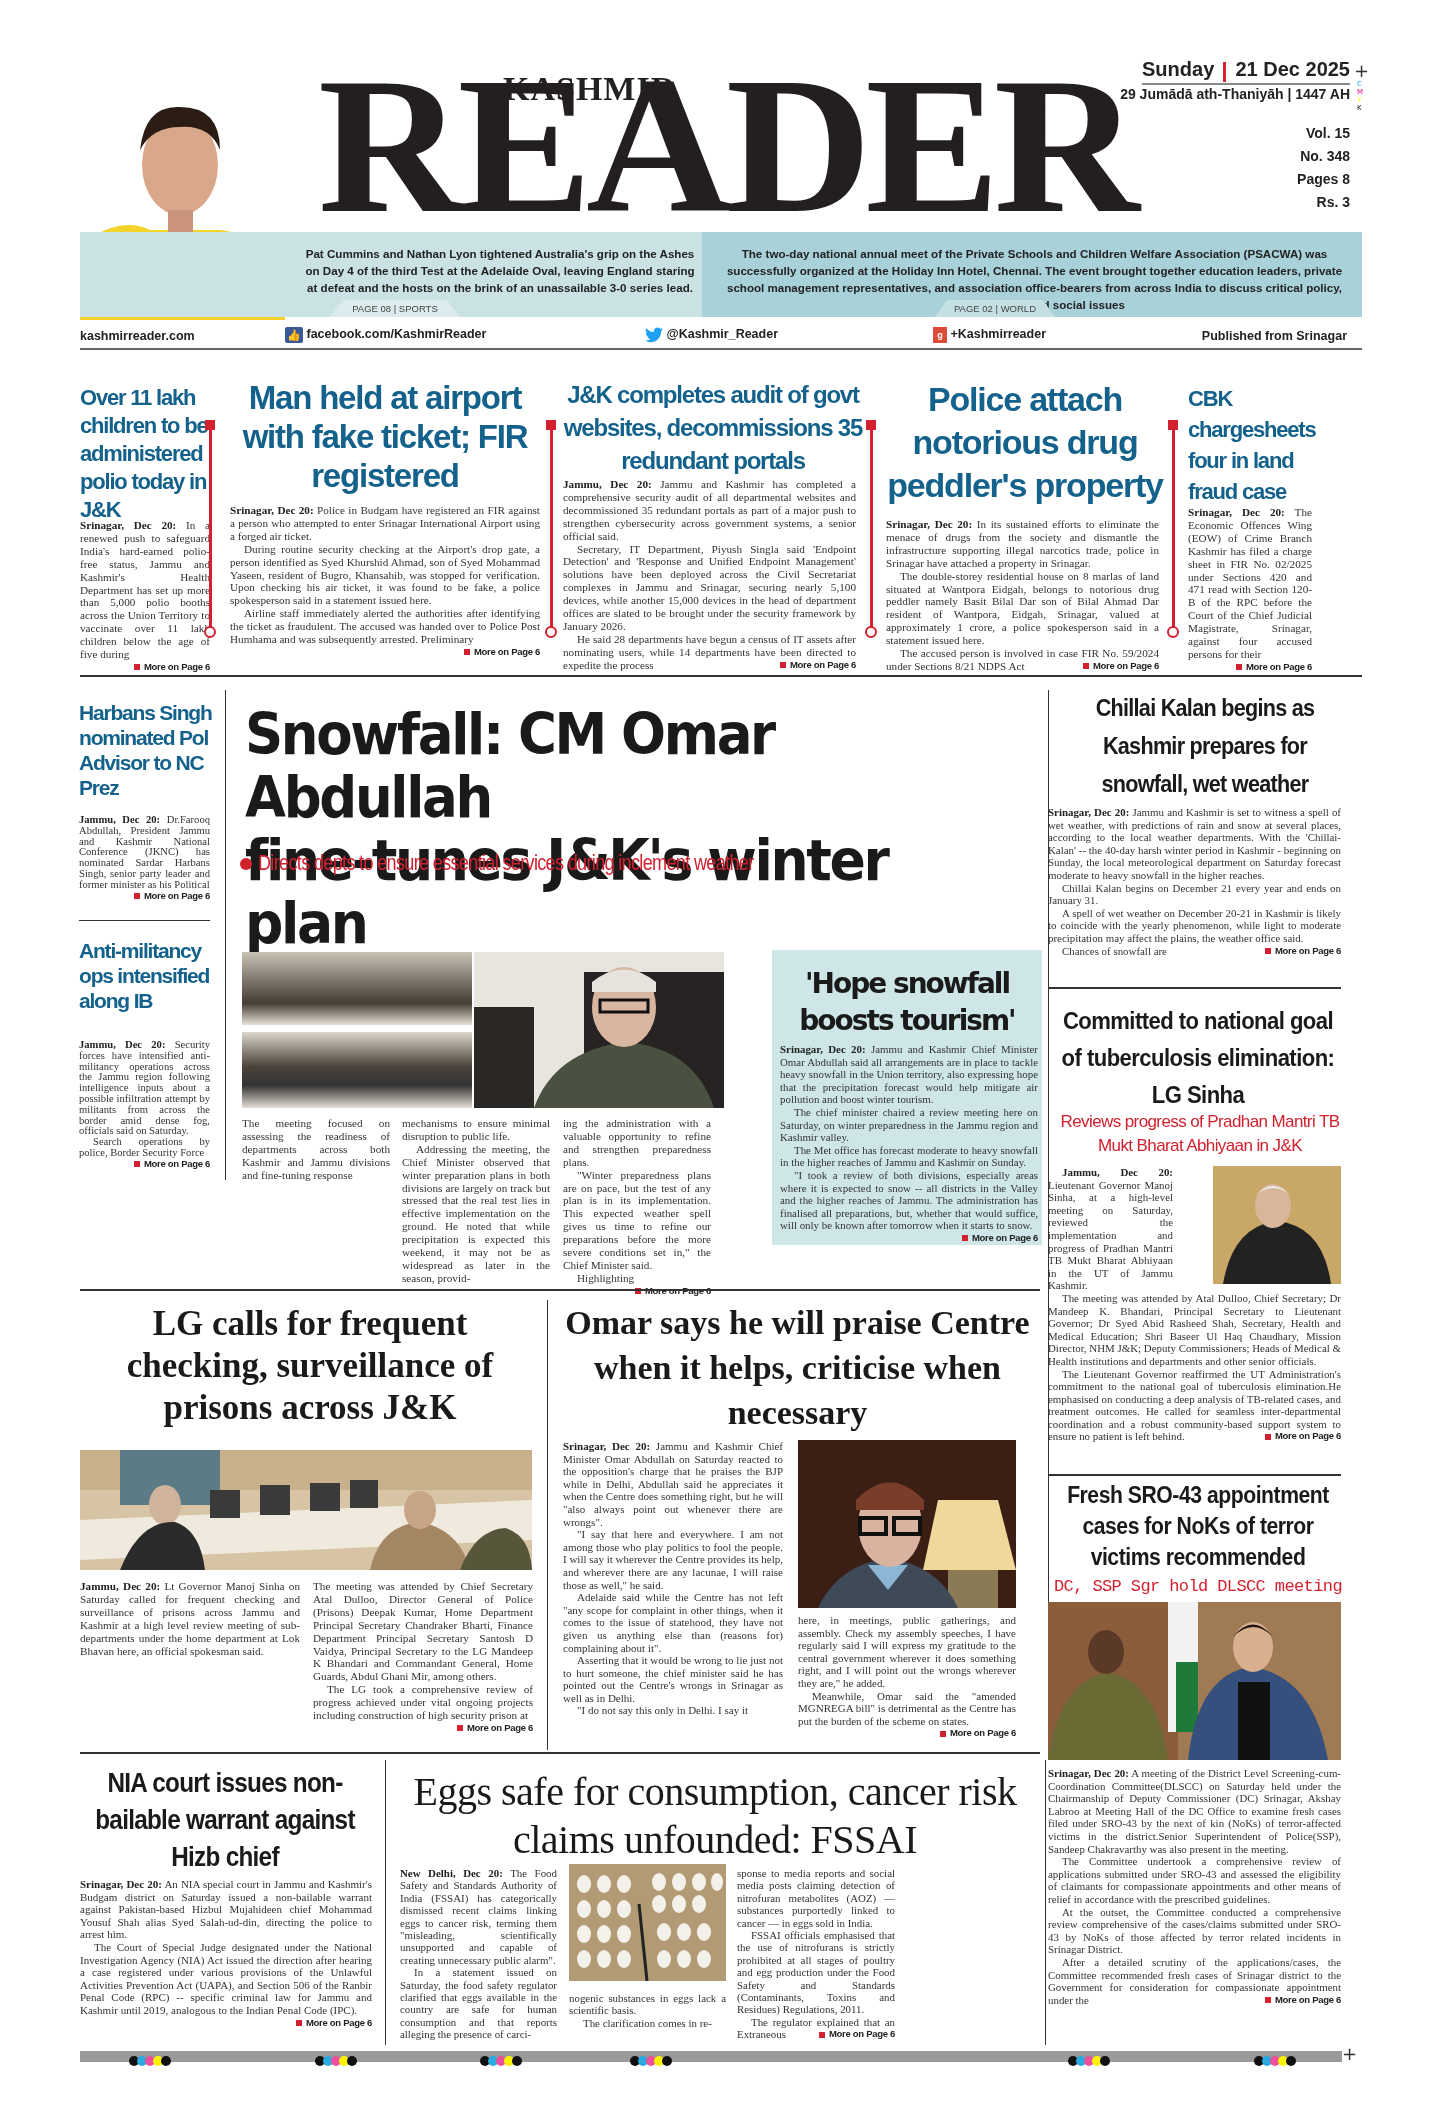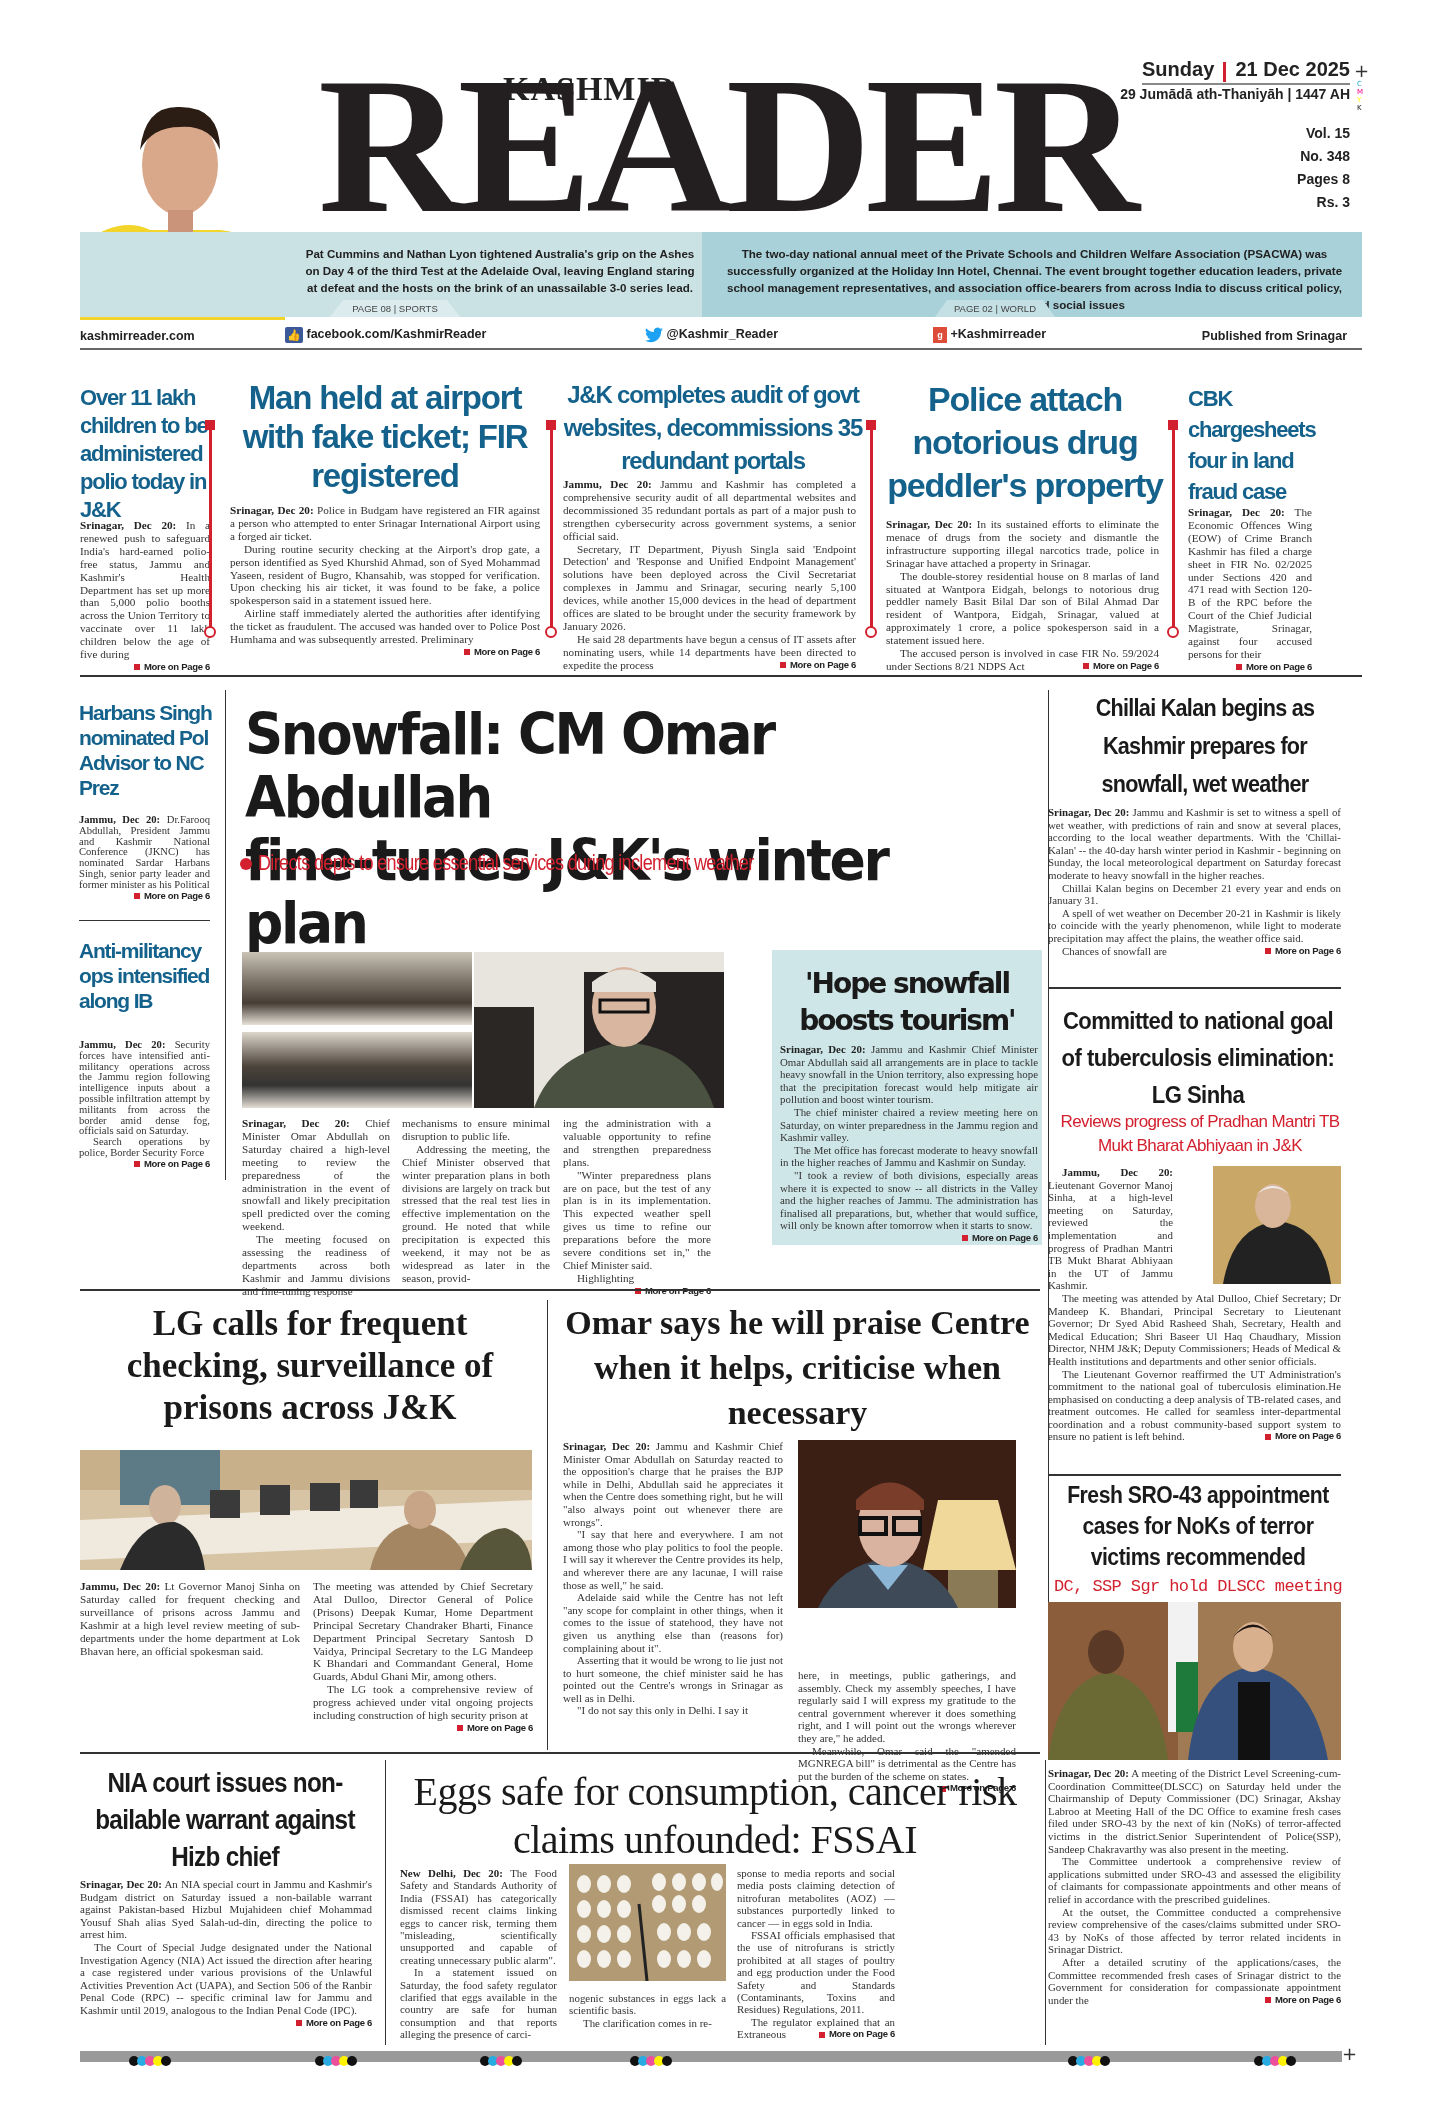--- a/index.html
+++ b/index.html
@@ -163,21 +163,20 @@
     <rect x="0" y="55" width="60" height="101" fill="#2b2724"></rect>
     <rect x="110" y="20" width="140" height="136" fill="#262322"></rect>
     <path d="M60 156 Q80 100 150 90 Q220 95 240 156Z" fill="#4a5140"></path>
     <ellipse cx="150" cy="55" rx="32" ry="40" fill="#d8b6a0"></ellipse>
     <path d="M118 30 Q150 5 182 30 L182 40 L118 40Z" fill="#e6e3dc"></path>
     <rect x="126" y="48" width="48" height="12" fill="none" stroke="#111" stroke-width="3"></rect>
   </svg>
 </div>
 
 <div class="abs body-text" style="left:242px;top:1117px;width:148px;">
-  <p><span class="dateline">Srinagar, Dec 20:</span> <span>Chief Minister Omar Abdullah on Saturday chaired a high-level meeting to review the preparedness of the administration in the event of snowfall and likely precipitation spell predicted over the coming weekend.</span></p>
   <p>The meeting focused on assessing the readiness of departments across both Kashmir and Jammu divisions and fine-tuning response</p>
 </div>
 <div class="abs body-text" style="left:402px;top:1117px;width:148px;">
   <p style="text-indent:0">mechanisms to ensure minimal disruption to public life.</p>
   <p>Addressing the meeting, the Chief Minister observed that winter preparation plans in both divisions are largely on track but stressed that the real test lies in effective implementation on the ground. He noted that while precipitation is expected this weekend, it may not be as widespread as later in the season, provid-</p>
 </div>
 <div class="abs body-text" style="left:563px;top:1117px;width:148px;">
   <p style="text-indent:0">ing the administration with a valuable opportunity to refine and strengthen preparedness plans.</p>
   <p>"Winter preparedness plans are on pace, but the test of any plan is in its implementation. This expected weather spell gives us time to refine our preparations before the more severe conditions set in," the Chief Minister said.</p>
   <p><span>Highlighting</span> <span class="more">More on Page 6</span></p>
@@ -288,21 +287,21 @@
     <path d="M140 60 L200 60 L218 130 L125 130Z" fill="#f0d79a"></path>
     <rect x="150" y="130" width="50" height="38" fill="#8a7a55"></rect>
     <path d="M20 168 Q40 125 90 118 Q140 125 160 168Z" fill="#3e4a58"></path>
     <path d="M70 125 L90 150 L110 125Z" fill="#8cb6d6"></path>
     <ellipse cx="92" cy="85" rx="32" ry="42" fill="#d9b3a0"></ellipse>
     <path d="M58 60 Q92 25 126 60 L126 70 L58 70Z" fill="#7a3d2a"></path>
     <rect x="62" y="78" width="26" height="16" fill="none" stroke="#111" stroke-width="4"></rect>
     <rect x="96" y="78" width="26" height="16" fill="none" stroke="#111" stroke-width="4"></rect>
   </svg>
 </div>
-<div class="abs body-text" style="left:798px;top:1669px;width:218px;font-size:11px;line-height:12.6px;">
+<div class="abs body-text" style="left:798px;top:1614px;width:218px;font-size:11px;line-height:12.6px;">
   <p style="text-indent:0">here, in meetings, public gatherings, and assembly. Check my assembly speeches, I have regularly said I will express my gratitude to the central government wherever it does something right, and I will point out the wrongs wherever they are," he added.</p>
   <p><span>Meanwhile, Omar said the "amended MGNREGA bill" is detrimental as the Centre has put the burden of the scheme on states.</span> <span class="more">More on Page 6</span></p>
 </div>
 
 <div class="hr" style="left:80px;top:1752px;width:960px;"></div>
 
 <div class="abs black-head" style="left:70px;top:1765px;width:310px;text-align:center;font-size:27px;line-height:37px;letter-spacing:-0.8px;transform:scaleX(0.9);transform-origin:center;">NIA court issues non-bailable warrant against Hizb chief</div>
 <div class="abs body-text" style="left:80px;top:1878px;width:292px;font-size:11px;line-height:12.6px;">
   <p><span class="dateline">Srinagar, Dec 20:</span> <span>An NIA special court in Jammu and Kashmir's Budgam district on Saturday issued a non-bailable warrant against Pakistan-based Hizbul Mujahideen chief Mohammad Yousuf Shah alias Syed Salah-ud-din, directing the police to arrest him.</span></p>
   <p><span>The Court of Special Judge designated under the National Investigation Agency (NIA) Act issued the direction after hearing a case registered under various provisions of the Unlawful Activities Prevention Act (UAPA), and Section 506 of the Ranbir Penal Code (RPC) -- specific criminal law for Jammu and Kashmir until 2019, analogous to the Indian Penal Code (IPC).</span> <span class="more">More on Page 6</span></p>

